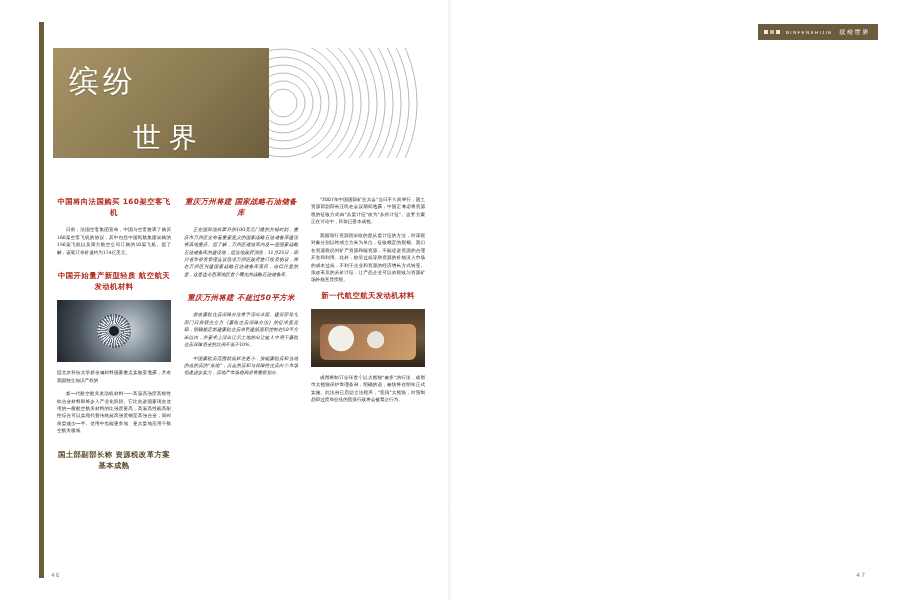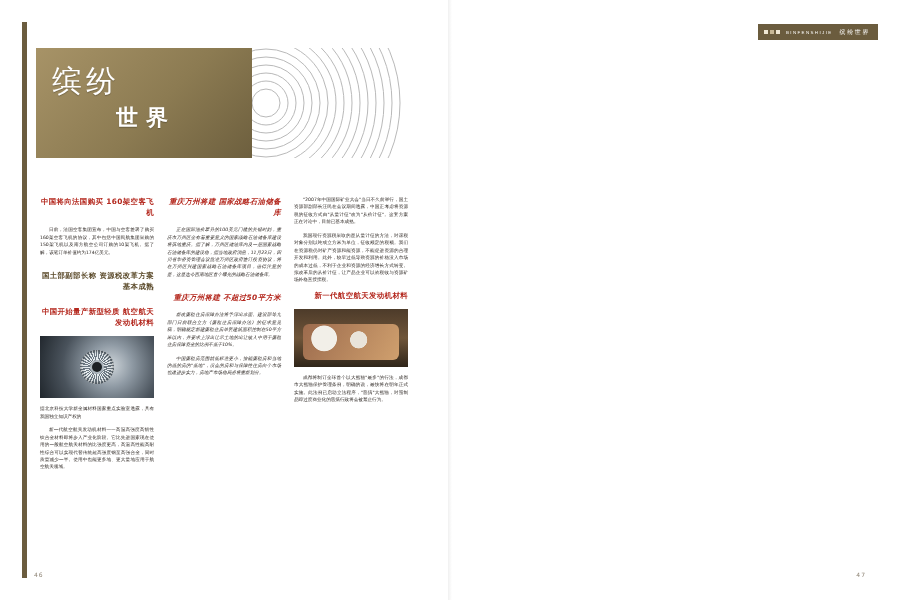--- a/index.html
+++ b/index.html
@@ -16,21 +16,21 @@
   }
   .spread {
     position: relative;
     width: 900px;
     height: 600px;
     background: #ffffff;
   }
   
   .page-left {
     position: absolute;
-    left: 0; top: 0;
+    left: 17px; top: 0;
     width: 450px; height: 600px;
     box-sizing: border-box;
   }
   .page-right {
     position: absolute;
     left: 450px; top: 0;
     width: 450px; height: 600px;
     box-sizing: border-box;
   }
   .left-edge-bar {
@@ -53,24 +53,23 @@
     color: #ffffff;
     font-size: 30px;
     letter-spacing: 4px;
     font-family: "DejaVu Serif", "Liberation Serif", serif;
     line-height: 1.1;
     text-shadow: 0 1px 1px rgba(0,0,0,.25);
   }
   .masthead-title .t2 {
     display: block;
     margin-left: 64px;
-    margin-top: 8px;
-    font-size: 22px;
+    margin-top: 26px;
+    font-size: 28px;
     letter-spacing: 8px;
-    font-weight: bold;
   }
   .rings {
     position: absolute;
     left: 252px; top: 48px;
     width: 162px; height: 110px;
     background: #ffffff;
     overflow: hidden;
   }
   .rings svg { display: block; }
 
@@ -81,21 +80,21 @@
     font-size: 4.6px;
     line-height: 1.62;
     text-align: justify;
     color: #2c2622;
   }
   .col.l1 { left: 40px;  top: 196px; }
   .col.l2 { left: 167px; top: 196px; font-style: italic; }
   .col.l3 { left: 294px; top: 196px; }
 
   .headline {
-    text-align: right;
+    text-align: center;
     font-size: 7.4px;
     line-height: 1.5;
     color: #b4281e;
     font-weight: bold;
     margin-bottom: 8px;
     letter-spacing: .4px;
   }
   .headline.dark { color: #5b4a2a; }
   .body-text { margin: 0 0 6px 0; }
   .body-text.indent { text-indent: 9px; }
@@ -251,30 +250,30 @@
     </div>
 
     <div class="col l1">
       <div class="block">
         <div class="headline">中国将向法国购买
 160架空客飞机</div>
         <p class="body-text indent">日前，法国空客集团宣布，中国与空客签署了购买160架空客飞机的协议，其中包括中国民航集团采购的150架飞机以及南方航空公司订购的10架飞机。据了解，该笔订单价值约为174亿美元。</p>
       </div>
 
       <div class="block">
-        <div class="headline dark">国土部副部长称
-资源税改革方案基本成熟</div>
-      </div>
-
-      <div class="block">
         <div class="headline">中国开始量产新型轻质
 航空航天发动机材料</div>
         <div class="fig turbine"></div>
         <p class="body-text">据北京科技大学新金属材料国家重点实验室透露，具有我国独立知识产权的</p>
         <p class="body-text indent">新一代航空航天发动机材料——高温高强度高韧性钛合金材料即将步入产业化阶段。它比先进国家现在使用的一般航空航天材料的比强度更高，高温高性能高耐性综合可以实现代替传统超高强度钢至高强合金，同时质量减少一半。使用中也能更多地、更大量地应用于航空航天领域。</p>
+      </div>
+
+      <div class="block">
+        <div class="headline dark">国土部副部长称
+资源税改革方案基本成熟</div>
       </div>
     </div>
 
     <div class="col l2">
       <div class="block">
         <div class="headline">重庆万州将建
 国家战略石油储备库</div>
         <p class="body-text indent">正在国际油价攀升的100美元门槛的关键时刻，重庆市万州区全有着重要意义的国家战略石油储备库建设将落地重庆。据了解，万州区储油库内及一层国家战略石油储备库的建设格，据当地政府消息，11月23日，四川省华侨资管理会议批准万州区政府签订投资协议，将在万州区兴建国家战略石油储备库项目，借得注意的是，这是迄今西南地区首个曝光的战略石油储备库。</p>
       </div>
 

